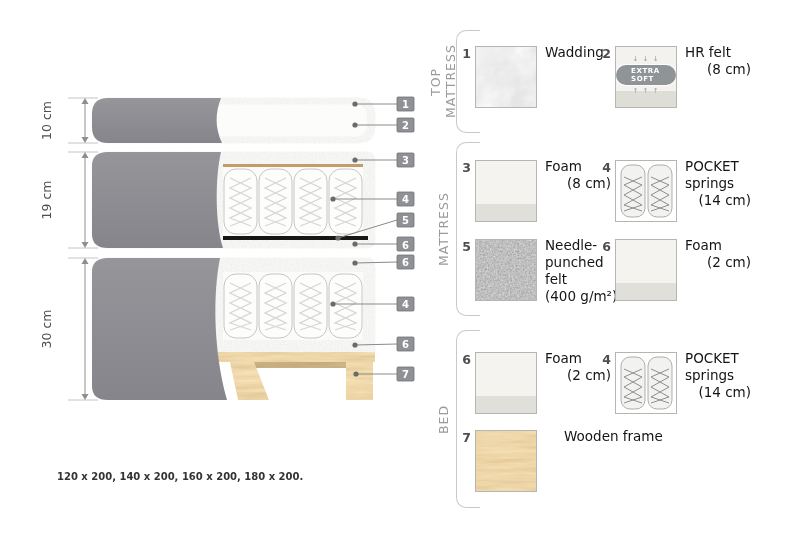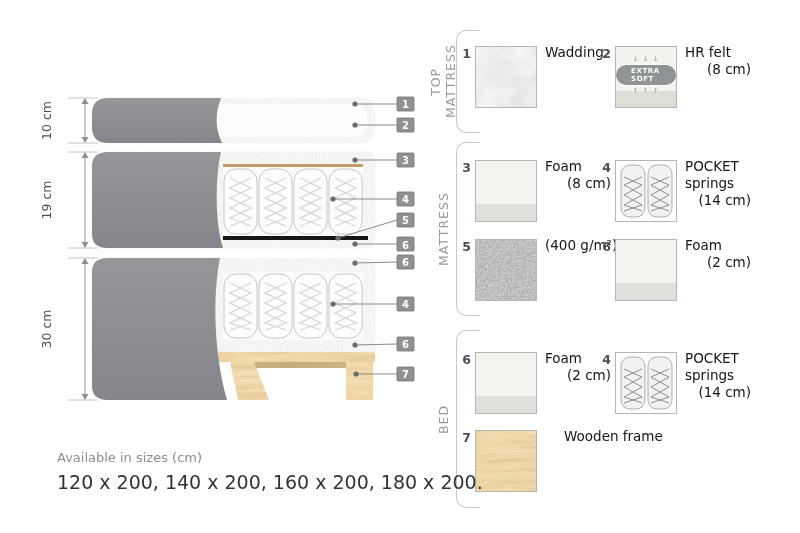--- a/index.html
+++ b/index.html
@@ -39,21 +39,21 @@
     background:linear-gradient(to bottom,#f4f3f0 0%,#f4f3f0 72%,#e0dfd9 72%,#e0dfd9 100%);}
   .hrfoam{width:100%;height:100%;box-sizing:border-box;padding-top:8px;
     display:flex;flex-direction:column;align-items:center;
     background:linear-gradient(to bottom,#f3f2ee 0%,#f3f2ee 74%,#deded6 74%,#deded6 100%);}
   .arrows{font-size:7px;color:#9aa09f;line-height:8px;letter-spacing:1px;}
   .xsoft{background:#8f9496;color:#fff;font-size:7px;font-weight:bold;letter-spacing:.6px;
     padding:2px 15px;border-radius:10px;margin:2px 0;box-shadow:0 0 0 1px rgba(255,255,255,.85);}
 
   
   .sizes-label{position:absolute;left:57px;top:450px;font-size:13px;color:#8d8d8d;}
-  .sizes-value{position:absolute;left:57px;top:471px;font-size:19px;font-weight:normal;color:#333333;}
+  .sizes-value{position:absolute;left:57px;top:471px;font-size:10px;font-weight:bold;color:#333333;}
 </style>
 </head>
 <body>
 
 <div class="page">
 
   <svg width="0" height="0" style="position:absolute" aria-hidden="true">
     <defs>
       <linearGradient id="gfab" x1="0" y1="0" x2="0" y2="1">
         <stop offset="0" stop-color="#95959a"></stop>
@@ -306,20 +306,21 @@
   </div>
 
   <div class="item" style="left:455px;top:239px;">
     <div class="num">5</div>
     <div class="swatch">
       <svg width="60" height="60" viewBox="0 0 60 60">
           <rect width="60" height="60" fill="#787878" filter="url(#ffelt)"></rect>
         </svg>
     </div>
     <div class="txt">
+      <div class="name">Needle-punched felt</div>
       <div class="detail">(400 g/m²)</div>
     </div>
   </div>
 
   <div class="item" style="left:595px;top:239px;">
     <div class="num">6</div>
     <div class="swatch">
         <div class="foam-swatch"></div>
       </div>
     <div class="txt">
@@ -359,16 +360,15 @@
     <div class="swatch">
       <svg width="60" height="60" viewBox="0 0 60 60">
           <rect width="60" height="60" fill="#d9ac67" filter="url(#fwood)"></rect>
         </svg>
     </div>
     <div class="txt wide">
       <div class="name">Wooden frame</div>
     </div>
   </div>
 
-  <div class="sizes-label">Available in sizes (cm)</div>
   <div class="sizes-value">120 x 200, 140 x 200, 160 x 200, 180 x 200.</div>
 
 </div>
 
 </body></html>

